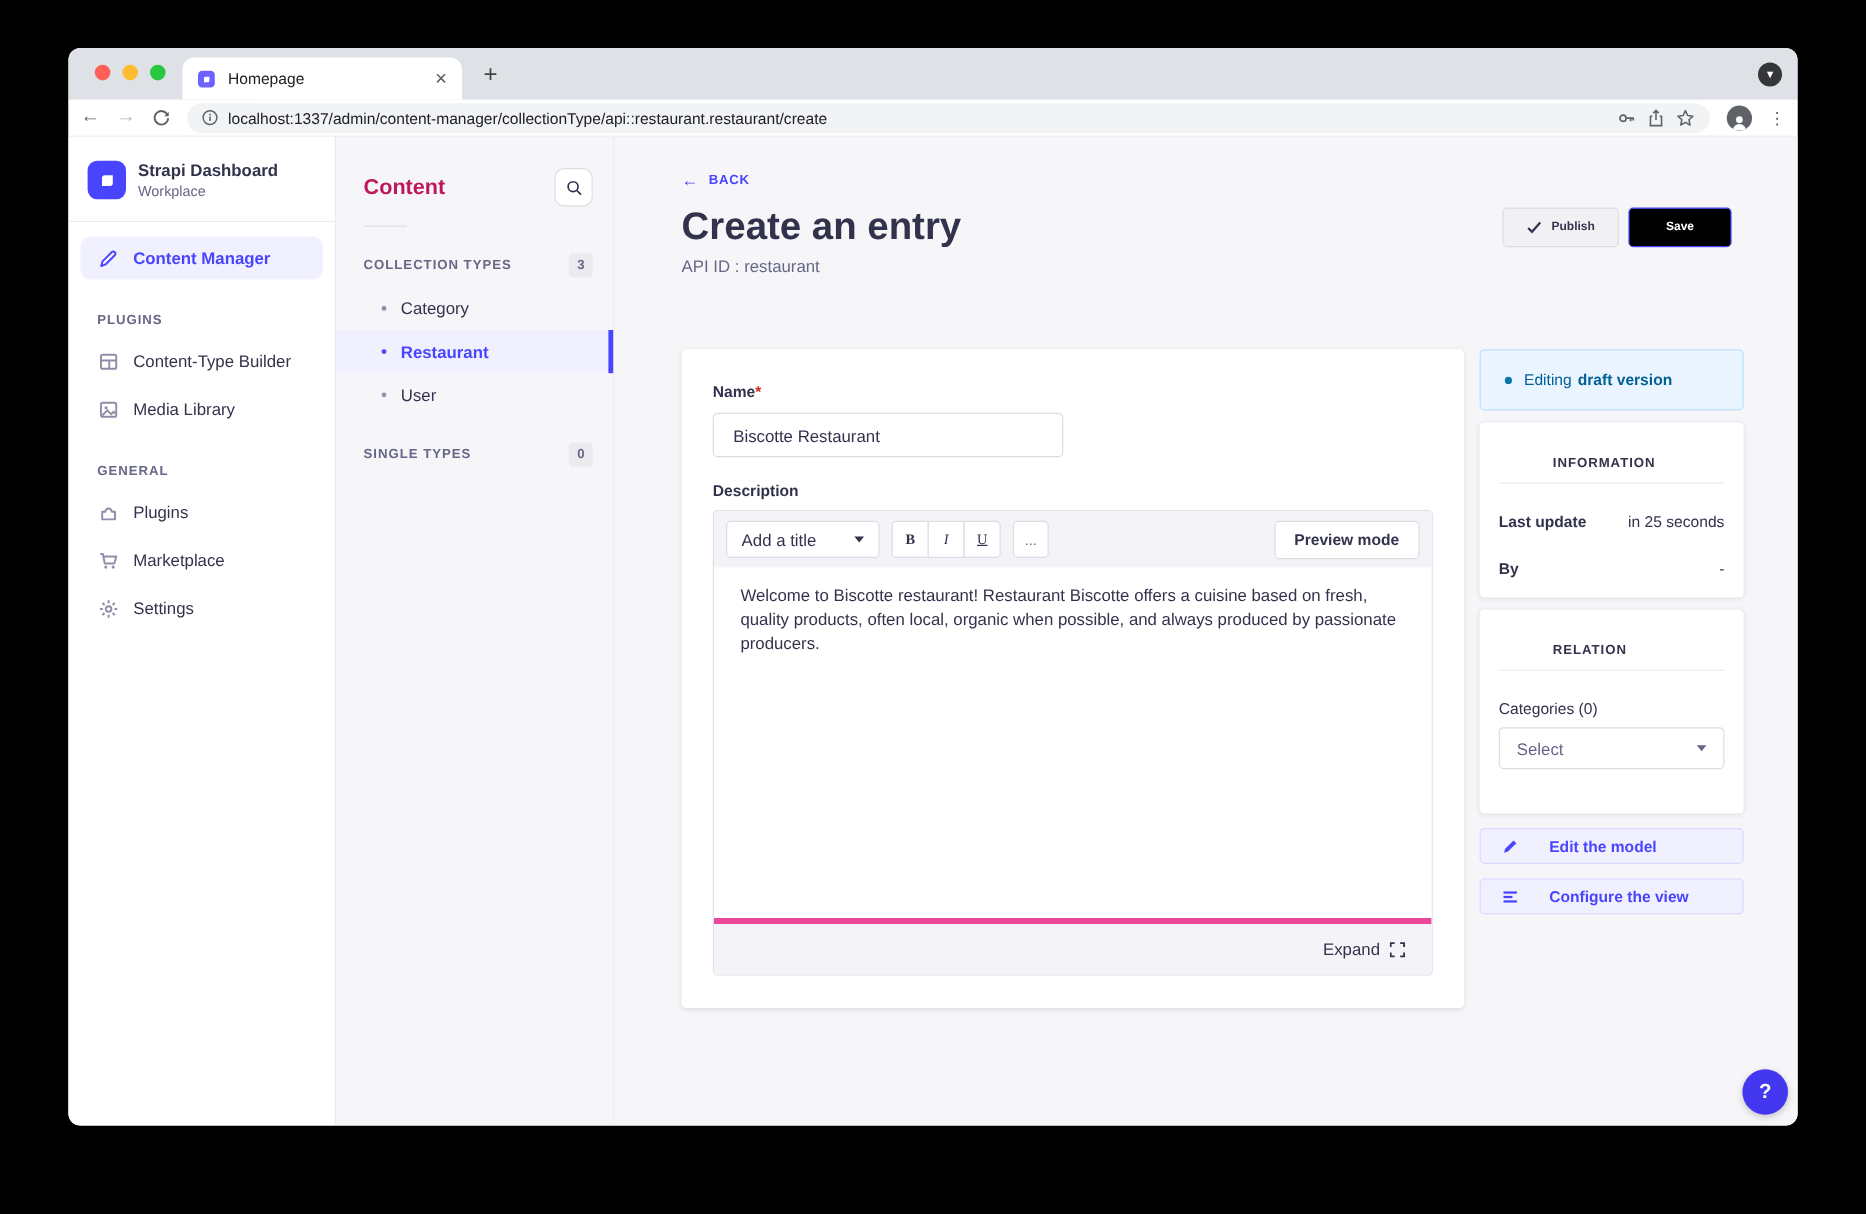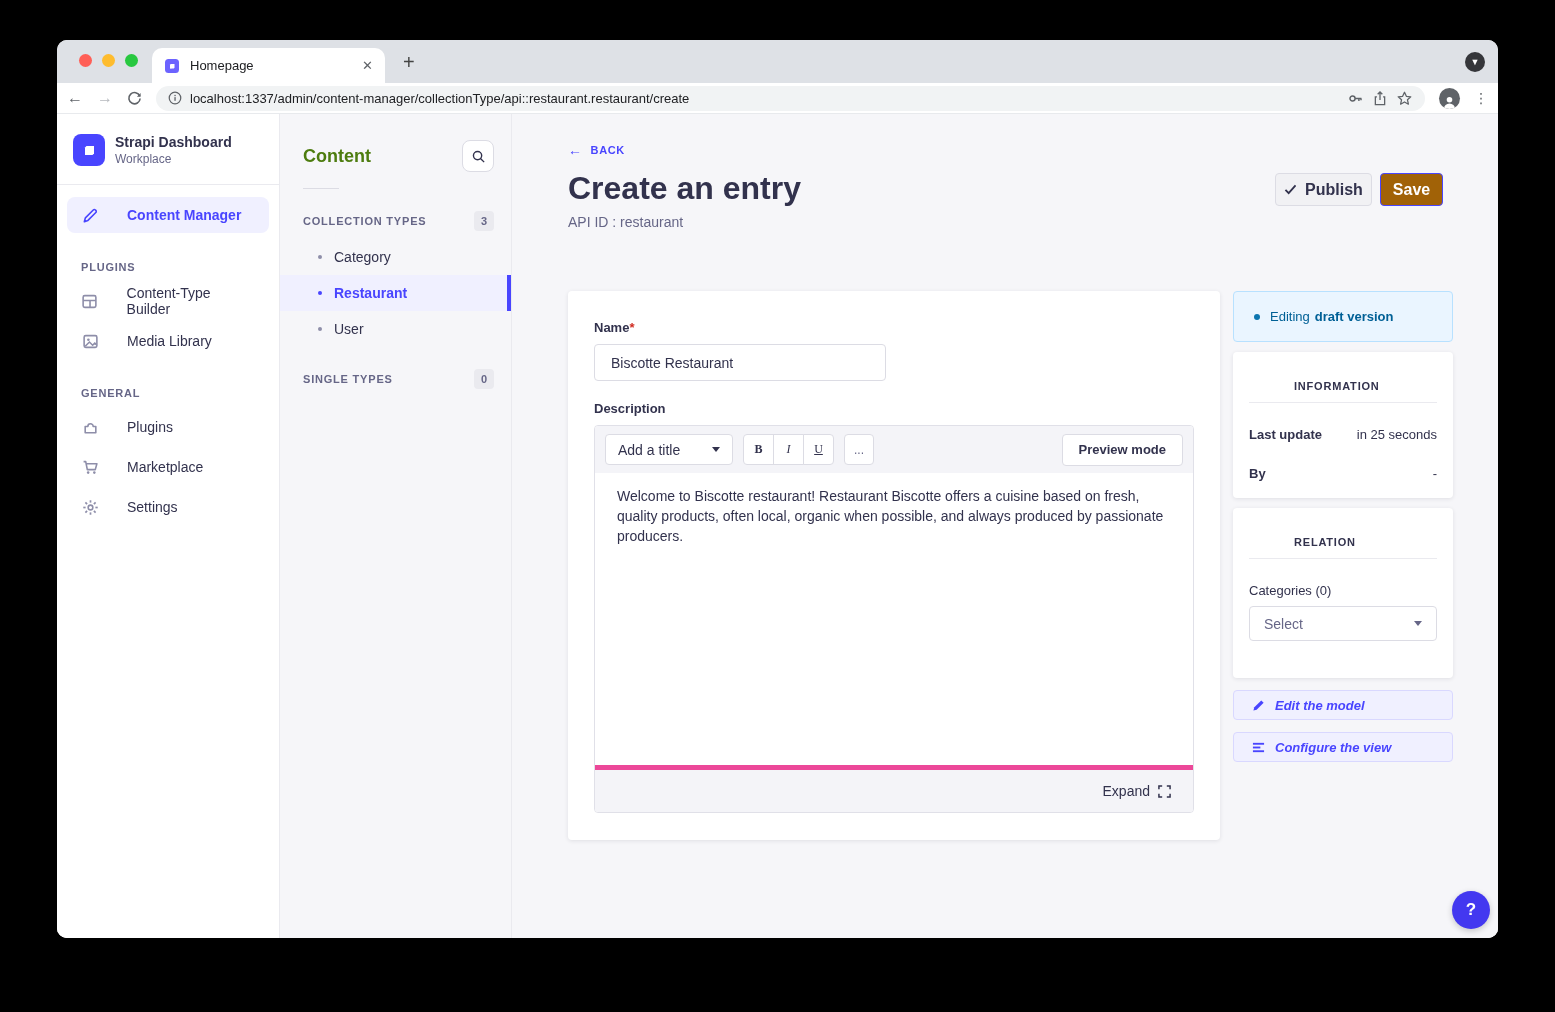--- a/index.html
+++ b/index.html
@@ -37,38 +37,38 @@
   
   .app { position:relative; display:flex; height:824px; background:#f6f6f9; }
 
   
   .sidenav { position:relative; width:223px; background:#fff; border-right:1px solid #eaeaef; flex:none; }
   .brand { display:flex; align-items:center; gap:10px; padding:20px 16px 18px; }
   .logo { width:32px; height:32px; border-radius:8px; background:#4945ff; flex:none; }
   .brand-title { font-size:14px; font-weight:bold; color:#32324d; }
   .brand-sub { font-size:12px; color:#666687; margin-top:2px; }
   .hdiv { height:1px; background:#eaeaef; margin:0 0; }
-  .nav-item { display:flex; align-items:center; gap:28px; height:36px; padding:0 14px; margin:4px 10px;
+  .nav-item { display:flex; align-items:center; gap:12px; height:36px; padding:0 14px; margin:4px 10px;
               border-radius:8px; font-size:14px; color:#32324d; }
   .nav-item .ic { width:18px; display:flex; justify-content:center; }
   .nav-item.active { background:#f0f0ff; color:#4945ff; font-weight:bold; margin-top:12px; }
   .sec-label { font-size:11px; font-weight:bold; letter-spacing:.8px; color:#666687; padding:24px 24px 6px; }
   .side-user { position:absolute; left:0; right:0; bottom:0; height:52px; border-top:1px solid #eaeaef;
                display:flex; align-items:center; padding:0 12px 0 18px; gap:10px; }
   .avatar-kd { width:26px; height:26px; border-radius:50%; color:#fff; font-size:10px; font-weight:bold;
                display:flex; align-items:center; justify-content:center;
                background:linear-gradient(135deg,#5b5bff 0%,#b3a6f6 100%); }
   .user-name { flex:1; font-size:13px; color:#32324d; }
   .collapse-btn { width:25px; height:29px; border:1px solid #dcdce4; border-radius:8px; background:#fff;
                   color:#666687; font-size:12px; display:flex; align-items:center; justify-content:center; }
 
   
   .subnav { position:relative; width:232px; background:#f6f6f9; border-right:1px solid #eaeaef; flex:none; }
   .subnav-head { display:flex; align-items:center; justify-content:space-between; padding:26px 17px 0 23px; }
-  .subnav-title { font-size:18px; font-weight:bold; color:#4d7c0f; }
+  .subnav-title { font-size:18px; font-weight:bold; color:#be185d; }
   .search-btn { width:32px; height:32px; background:#fff; border:1px solid #dcdce4; border-radius:8px;
                 display:flex; align-items:center; justify-content:center; }
   .subnav-div { width:36px; height:1px; background:#dcdce4; margin:16px 0 0 23px; }
   .group-head { display:flex; align-items:center; justify-content:space-between; padding:22px 17px 8px 23px; }
   .group-label { font-size:11px; font-weight:bold; letter-spacing:.8px; color:#666687; }
   .badge { min-width:20px; height:20px; padding:0 5px; background:#eaeaef; border-radius:4px; color:#666687;
            font-size:11px; font-weight:bold; display:flex; align-items:center; justify-content:center; }
   .ct-item { position:relative; display:flex; align-items:center; gap:12px; height:36px; padding-left:38px;
              font-size:14px; color:#32324d; }
   .ct-item .dot { width:4px; height:4px; border-radius:50%; background:#8e8ea9; }
@@ -76,24 +76,24 @@
   .ct-item.active .dot { background:#4945ff; }
   .ct-item.active::after { content:""; position:absolute; right:0; top:0; bottom:0; width:4px; background:#4945ff; }
 
   
   .main { position:relative; flex:1; background:#f6f6f9; }
   .back-row { position:absolute; left:56px; top:28px; display:flex; align-items:center; gap:8px;
               color:#4945ff; font-size:11px; font-weight:bold; letter-spacing:.6px; }
   .page-title { position:absolute; left:56px; top:56px; font-size:32px; font-weight:bold; color:#32324d; }
   .page-sub { position:absolute; left:56px; top:100px; font-size:14px; color:#666687; }
   .header-actions { position:absolute; right:55px; top:59px; display:flex; gap:8px; }
-  .btn { height:33px; border-radius:4px; font-size:16px; font-weight:bold; display:flex; align-items:center;
+  .btn { height:33px; border-radius:4px; font-size:10px; font-weight:bold; display:flex; align-items:center;
          justify-content:center; gap:8px; }
   .btn-publish { width:97px; background:#f1f1f4; border:1px solid #dcdce4; color:#32324d; }
-  .btn-save { width:63px; background:#a16207; border:1px solid #4945ff; color:#fff; }
+  .btn-save { width:86px; background:#000000; border:1px solid #4945ff; color:#fff; }
 
   .card { position:absolute; left:56px; top:177px; width:652px; height:549px; background:#fff; border-radius:4px;
           box-shadow:0 1px 4px rgba(33,33,52,.1); }
   .field-label { font-size:13px; font-weight:bold; color:#32324d; }
   .req { color:#d02b20; }
   .name-block { position:absolute; left:26px; top:27px; width:292px; }
   .text-input { margin-top:8px; width:100%; height:37px; border:1px solid #dcdce4; border-radius:4px;
                 background:#fff; padding:0 16px; font-size:14px; color:#32324d; font-family:"Liberation Sans",sans-serif; }
   .desc-label { position:absolute; left:26px; top:110px; }
 
@@ -127,21 +127,21 @@
   .panel-info { margin-top:10px; height:146px; }
   .panel-rel { margin-top:10px; height:170px; }
   .panel-label { font-size:11px; font-weight:bold; letter-spacing:.8px; color:#32324d;margin-left:45px; }
   .panel-div { height:1px; background:#eaeaef; margin:10px 0 0; }
   .info-row { display:flex; justify-content:space-between; margin-top:24px; font-size:13px; color:#32324d; }
   .info-row b { font-weight:bold; }
   .rel-field { margin-top:24px; font-size:13px; color:#32324d; }
   .select { margin-top:8px; height:35px; border:1px solid #dcdce4; border-radius:4px; background:#fff;
             display:flex; align-items:center; justify-content:space-between; padding:0 14px; font-size:14px; color:#666687; }
   .aside-btn { margin-top:12px; height:30px; background:#f0f0ff; border:1px solid #d9d8ff; border-radius:4px;
-               display:flex; align-items:center; gap:10px; padding:0 18px; font-size:13px; font-weight:bold; color:#4945ff;font-style:italic; }
+               display:flex; align-items:center; gap:26px; padding:0 18px; font-size:13px; font-weight:bold; color:#4945ff; }
   .aside-btn:first-of-type { margin-top:10px; }
 
   .help-fab { position:absolute; right:8px; bottom:9px; width:38px; height:38px; border-radius:50%;
               background:#4338f0; color:#fff; font-size:17px; font-weight:bold;
               display:flex; align-items:center; justify-content:center; box-shadow:0 2px 6px rgba(0,0,0,.2); }
 </style>
 </head>
 <body>
 
 <div class="window">

